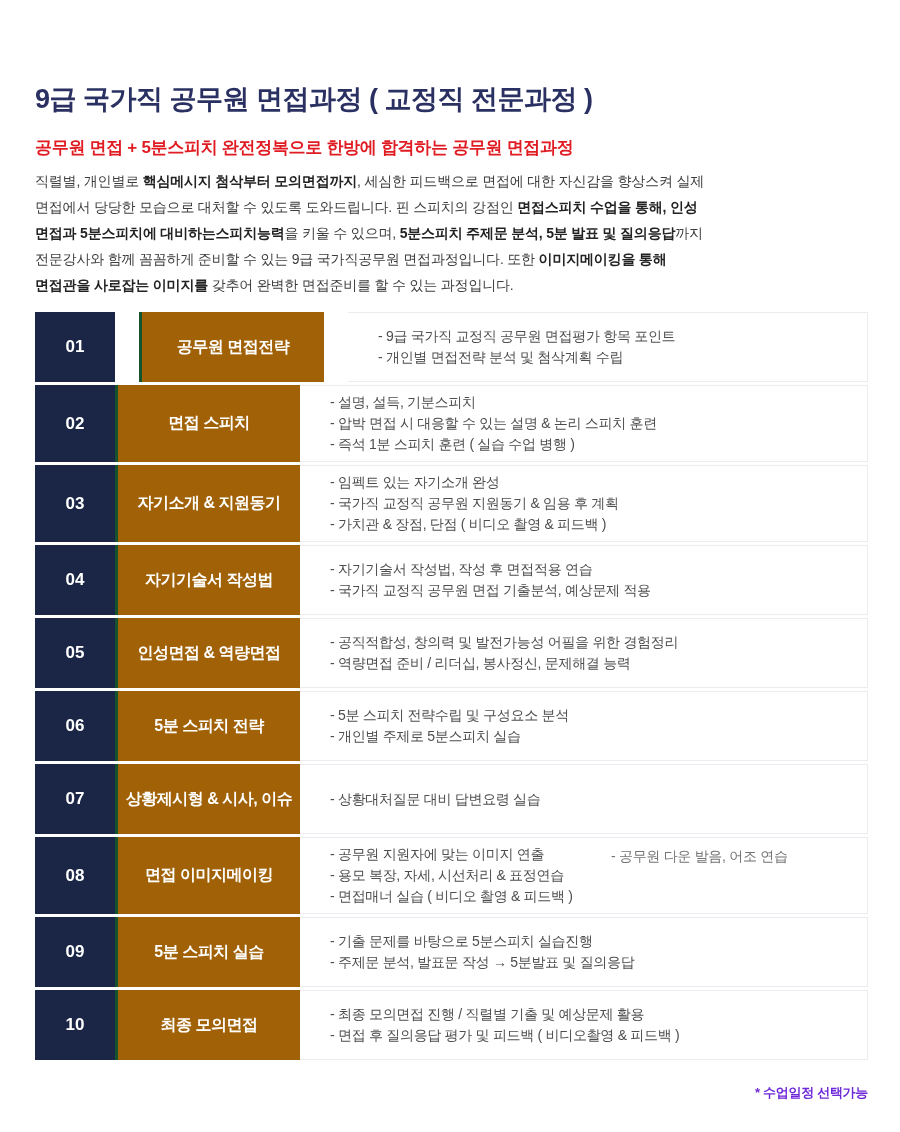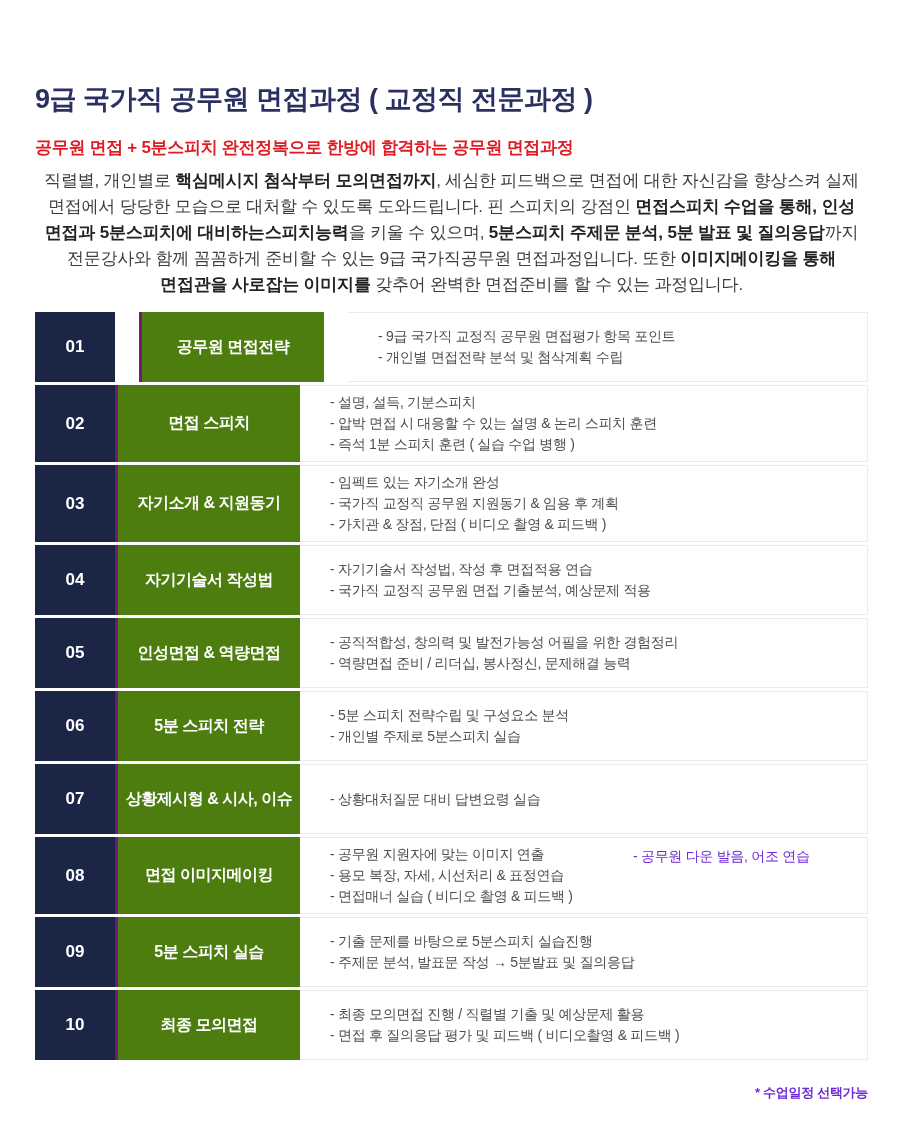--- a/index.html
+++ b/index.html
@@ -27,25 +27,24 @@
   .subtitle {
     margin-top: 24px;
     font-size: 17px;
     font-weight: 700;
     color: #e01b22;
     letter-spacing: -0.3px;
     line-height: 20px;
   }
   .intro {
     margin-top: 10px;
-    font-size: 17px;
+    font-size: 14px;
     line-height: 26px;
     color: #3c3c3c;
     letter-spacing: -0.2px;
-    text-align: center;
   }
   .intro .b { font-weight: 700; color: #222; }
   .course-table {
     margin-top: 14px;
     width: 833px;
   }
   .row {
     display: flex;
     align-items: stretch;
     margin-bottom: 3px;
@@ -57,22 +56,22 @@
     color: #ffffff;
     font-size: 17px;
     font-weight: 700;
     display: flex;
     align-items: center;
     justify-content: center;
   }
   .cell-label {
     width: 185px;
     flex: 0 0 185px;
-    background: #4d7c0f;
-    border-left: 3px solid #701a75;
+    background: #a16207;
+    border-left: 3px solid #14532d;
     color: #ffffff;
     font-size: 16px;
     font-weight: 700;
     letter-spacing: -0.5px;
     display: flex;
     align-items: center;
     justify-content: center;
     text-align: center;
   }
   .cell-detail {
@@ -86,29 +85,29 @@
     justify-content: center;
     padding: 6px 10px 6px 30px;
     font-size: 14px;
     line-height: 21px;
     color: #4d4d4d;
     letter-spacing: -0.3px;
   }
   .detail-line { white-space: nowrap; }
   .side-note {
     position: absolute;
-    left: 333px;
+    left: 311px;
     top: 0;
     height: 100%;
     display: flex;
     align-items: flex-start;
     padding-top: 12px;
     font-size: 14px;
     line-height: 21px;
-    color: #6d28d9;
+    color: #737373;
     white-space: nowrap;
     text-align: right;
   }
   .row-3 .side-note { padding-top: 8px; }
   .footnote {
     width: 833px;
     margin-top: 24px;
     text-align: right;
     font-size: 13px;
     font-weight: 700;

